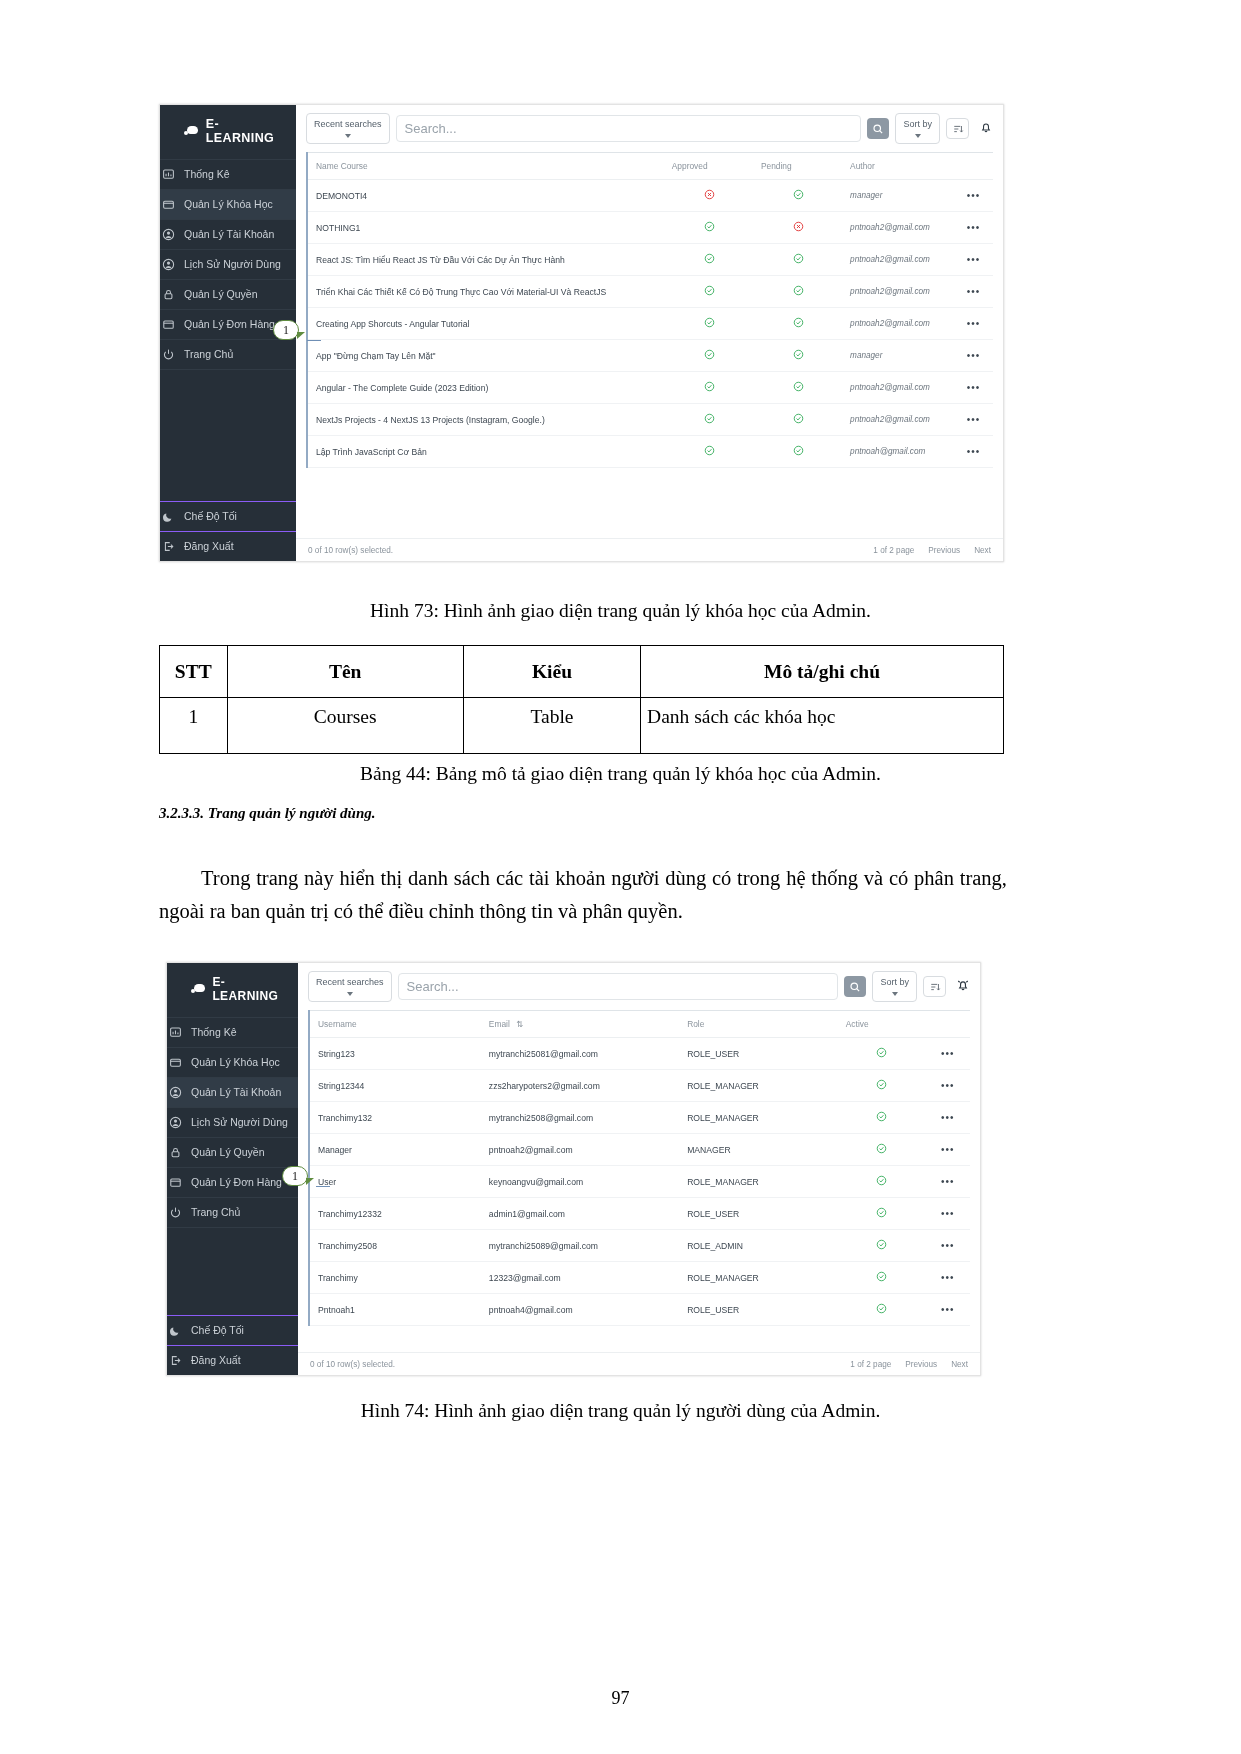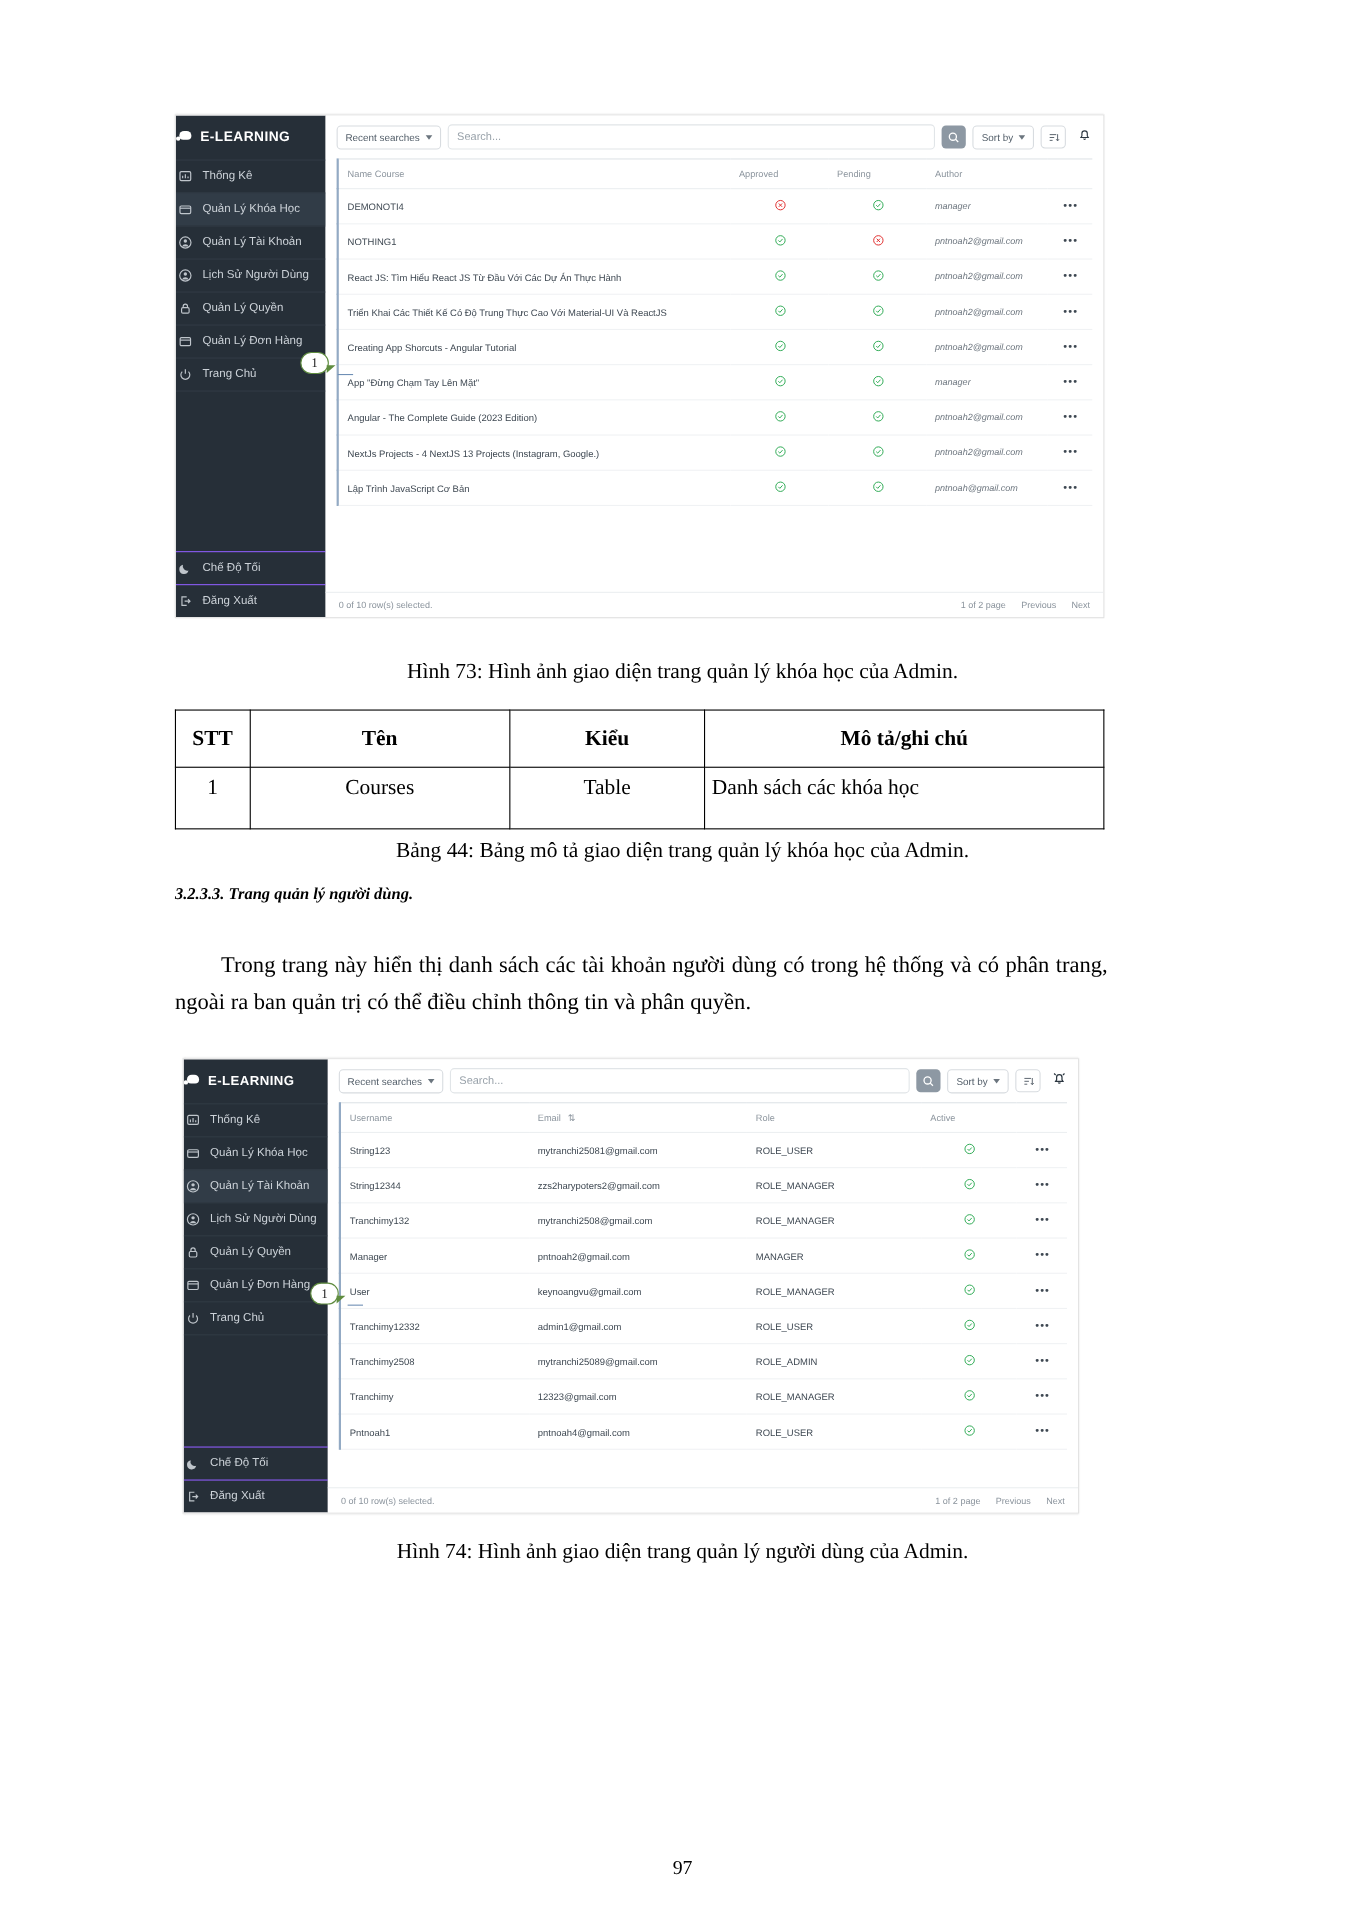--- a/index.html
+++ b/index.html
@@ -35,21 +35,21 @@
     flex: 0 0 auto;
     display: flex;
     flex-direction: column;
     position: relative;
   }
   .shot1 .sidebar { width: 136px; }
   .shot2 .sidebar { width: 131px; }
 
   .brand {
     display: flex; align-items: center; gap: 6px;
-    padding: 12px 10px 14px 0;
+    padding: 12px 10px 14px 24px;
     font-weight: bold; letter-spacing: .4px;
     color: #ffffff;
   }
   .shot1 .brand { font-size: 12.5px; }
   .shot2 .brand { font-size: 12px; }
   .brand-icon { display:inline-block; width: 16px; height: 12px; position: relative; }
   .brand-icon::before {
     content:""; position:absolute; left:3px; top:1px; width:11px; height:8px;
     background:#fff; border-radius: 6px 6px 5px 5px;
   }
@@ -85,24 +85,25 @@
     display: flex; align-items: center; gap: 6px;
     padding: 8px 10px 8px 10px;
     position: relative;
   }
   .tb-chip {
     border: 1px solid #d8dce0; border-radius: 4px;
     font-size: 9px; color: #55606b;
     padding: 5px 7px; background: #fff;
     display: flex; align-items: center; gap: 5px;
     white-space: nowrap;
+    flex-direction: column;
   }
   .tb-search {
     flex: 1 1 auto; border: 1px solid #e1e5e8; border-left: 1px solid #e1e5e8;
-    border-radius: 4px; font-size: 10px; color: #9aa3ab;
+    border-radius: 4px; font-size: 13px; color: #9aa3ab;
     padding: 5px 8px; background: #fff; min-width: 0;
   }
   .tb-btn-search {
     width: 22px; height: 21px; background: #8d98a3; border-radius: 4px;
     display: flex; align-items: center; justify-content: center;
     flex: 0 0 auto;
   }
   .tb-btn-search svg { width: 12px; height: 12px; }
   .tb-icon-btn {
     width: 23px; height: 21px; border: 1px solid #d8dce0; border-radius: 4px;

